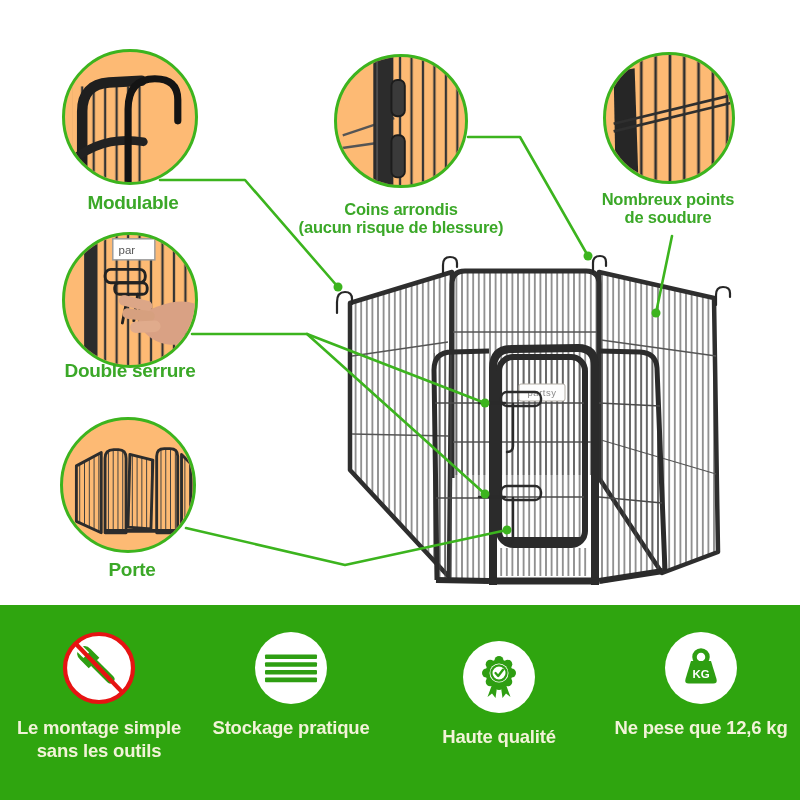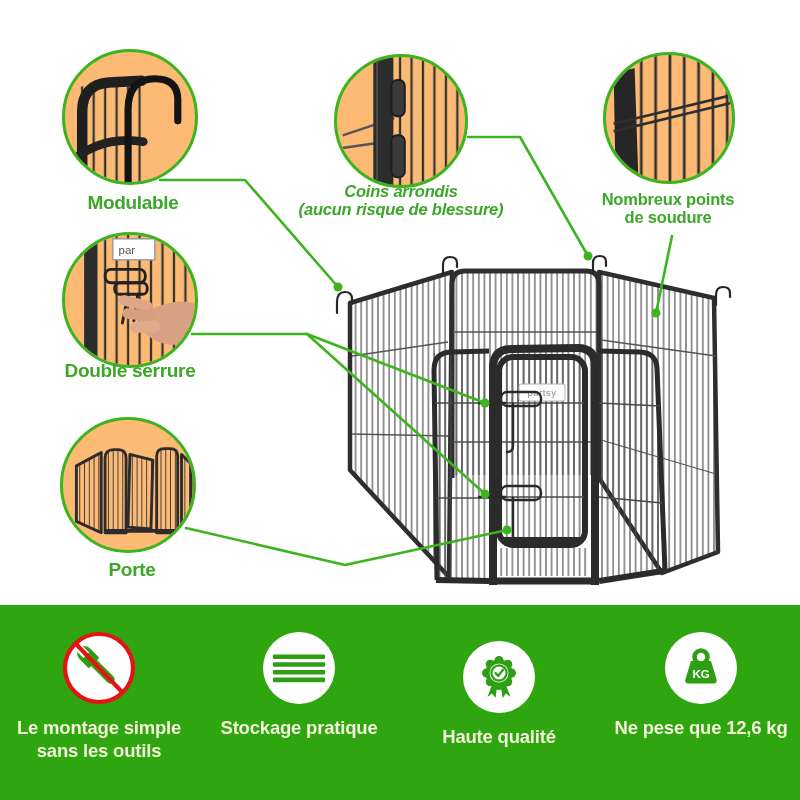--- a/index.html
+++ b/index.html
@@ -149,21 +149,21 @@
     <svg viewBox="0 0 134 134">
       <rect x="58" y="0" width="76" height="134" fill="url(#pb12)"></rect>
       <line x1="6" y1="82" x2="60" y2="64" stroke="#555" stroke-width="2.5"></line>
       <line x1="0" y1="96" x2="42" y2="90" stroke="#555" stroke-width="2.5"></line>
       <rect x="38" y="0" width="21" height="134" fill="#2c2c2c"></rect>
       <line x1="42" y1="0" x2="42" y2="134" stroke="#4d4d4d" stroke-width="2"></line>
       <rect x="57" y="24" width="14" height="38" rx="6" fill="#3a3a3a" stroke="#1c1c1c" stroke-width="2"></rect>
       <rect x="57" y="82" width="14" height="44" rx="6" fill="#3a3a3a" stroke="#1c1c1c" stroke-width="2"></rect>
     </svg>
   </div>
-  <div class="clabel small" style="left:291px;top:182px;width:220px;font-style:italic;">
+  <div class="clabel small" style="left:291px;top:200px;width:220px;">
     <div>Coins arrondis</div>
     <div>(aucun risque de blessure)</div>
   </div>
 
   <div class="zoom-circle" style="left:603px;top:52px;width:132px;height:132px;">
     <svg viewBox="0 0 132 132">
       <polygon points="8,18 30,14 34,132 10,128" fill="#262626"></polygon>
       <rect x="30" y="0" width="102" height="132" fill="url(#pb14)"></rect>
       <line x1="8" y1="72" x2="132" y2="42" stroke="#2f2f2f" stroke-width="2.8"></line>
       <line x1="8" y1="80" x2="132" y2="50" stroke="#2f2f2f" stroke-width="2.8"></line>
@@ -224,21 +224,21 @@
           <circle cx="37" cy="37" r="34" fill="none" stroke="#E61312" stroke-width="4.2"></circle>
           <line x1="14" y1="13" x2="61" y2="62" stroke="#E61312" stroke-width="4.2"></line>
         </svg>
       </div>
       <div class="flabel" style="color:#F2F3D8;">
         <div>Le montage simple</div>
         <div>sans les outils</div>
       </div>
     </div>
 
-    <div class="feat" style="left:204px;width:190px;">
+    <div class="feat" style="left:196px;width:190px;">
       <div class="icon-wrap">
         <svg viewBox="0 0 74 74">
           <circle cx="37" cy="37" r="36" fill="#fff"></circle>
           <g fill="#2E9E12">
             <rect x="11" y="23.5" width="52" height="4.6" rx="1"></rect>
             <rect x="11" y="31.2" width="52" height="4.6" rx="1"></rect>
             <rect x="11" y="38.9" width="52" height="4.6" rx="1"></rect>
             <rect x="11" y="46.6" width="52" height="4.6" rx="1"></rect>
           </g>
         </svg>

